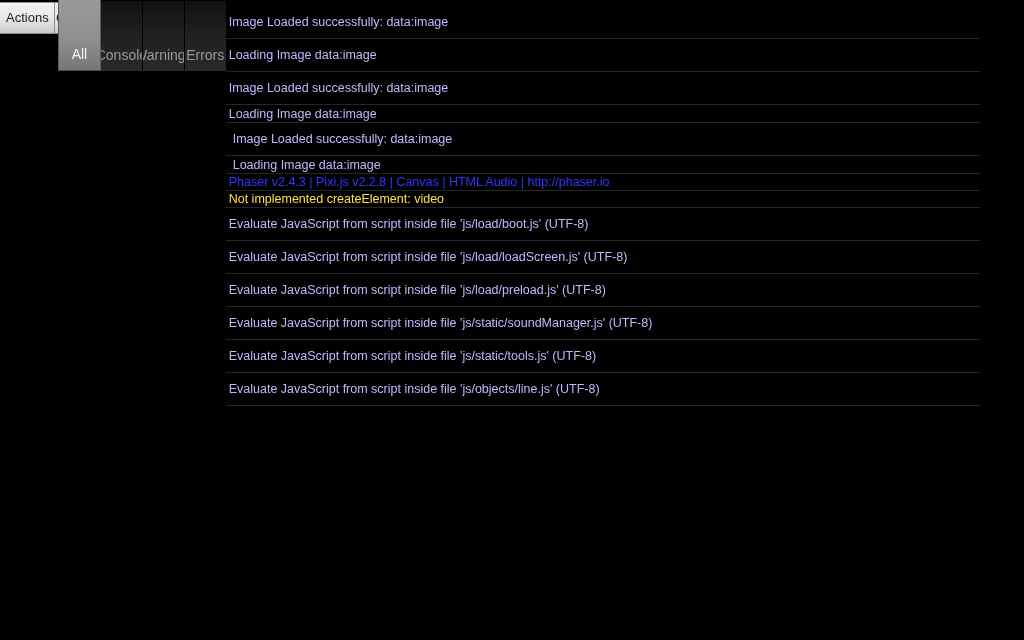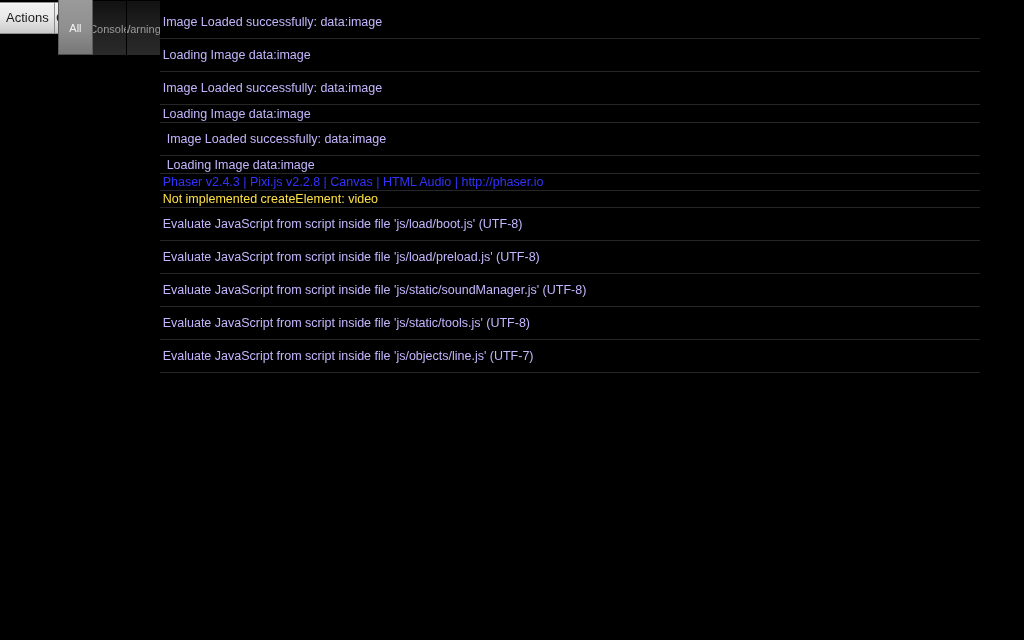--- a/index.html
+++ b/index.html
@@ -61,26 +61,26 @@
     position: relative;
     flex: 0 0 55px;
     height: 55px;
     display: flex;
     background: #000000;
   }
 
   .tab {
     position: relative;
     flex: 1 1 0;
-    height: 55px;
+    height: 71px;
     display: flex;
     align-items: flex-end;
     justify-content: center;
-    padding-bottom: 20px;
-    font-size: 11px;
+    padding-bottom: 8px;
+    font-size: 14px;
     color: #9a9a9a;
     background: linear-gradient(to bottom, #111112 0%, #1e1e1f 42%, #2a2a2b 100%);
     border-right: 1px solid #000000;
     cursor: pointer;
     overflow: hidden;
   }
   .tab::before {
     content: "";
     position: absolute;
     left: 0; right: 0; top: 0;
@@ -182,20 +182,23 @@
   <div class="tabstrip">
     <div class="tab selected">
       <span>All</span>
     </div>
     <div class="tab">
       <span>Console</span>
     </div>
     <div class="tab">
       <span>Warnings</span>
     </div>
+    <div class="tab">
+      <span>Errors</span>
+    </div>
   </div>
 
   <div class="log-wrap">
     <div class="tab-underline"></div>
     <div class="log-list" id="log-list">
         <div class="log-row">
           <span>Image Loaded successfully: data:image</span>
         </div>
         <div class="log-row">
           <span>Loading Image data:image</span>
@@ -215,30 +218,33 @@
         <div class="log-row blue tight2">
           <span>Phaser v2.4.3 | Pixi.js v2.2.8 | Canvas | HTML Audio | http://phaser.io</span>
         </div>
         <div class="log-row yellow tight2">
           <span>Not implemented createElement: video</span>
         </div>
         <div class="log-row">
           <span>Evaluate JavaScript from script inside file 'js/load/boot.js' (UTF-8)</span>
         </div>
         <div class="log-row">
+          <span>Evaluate JavaScript from script inside file 'js/load/loadScreen.js' (UTF-8)</span>
+        </div>
+        <div class="log-row">
           <span>Evaluate JavaScript from script inside file 'js/load/preload.js' (UTF-8)</span>
         </div>
         <div class="log-row">
           <span>Evaluate JavaScript from script inside file 'js/static/soundManager.js' (UTF-8)</span>
         </div>
         <div class="log-row">
           <span>Evaluate JavaScript from script inside file 'js/static/tools.js' (UTF-8)</span>
         </div>
         <div class="log-row">
-          <span>Evaluate JavaScript from script inside file 'js/objects/line.js' (UTF-7)</span>
+          <span>Evaluate JavaScript from script inside file 'js/objects/line.js' (UTF-8)</span>
         </div>
       </div>
   </div>
 
   <div class="navbar">
 
     <div class="nav-btn" id="nav-back">
       <span>
         <svg width="30" height="22" viewBox="0 0 30 22">
           <path d="M9 5 L3.2 10.6 L9 16.2" fill="none" stroke="#8a8a8a" stroke-width="1.9" stroke-linecap="round" stroke-linejoin="round"></path>

